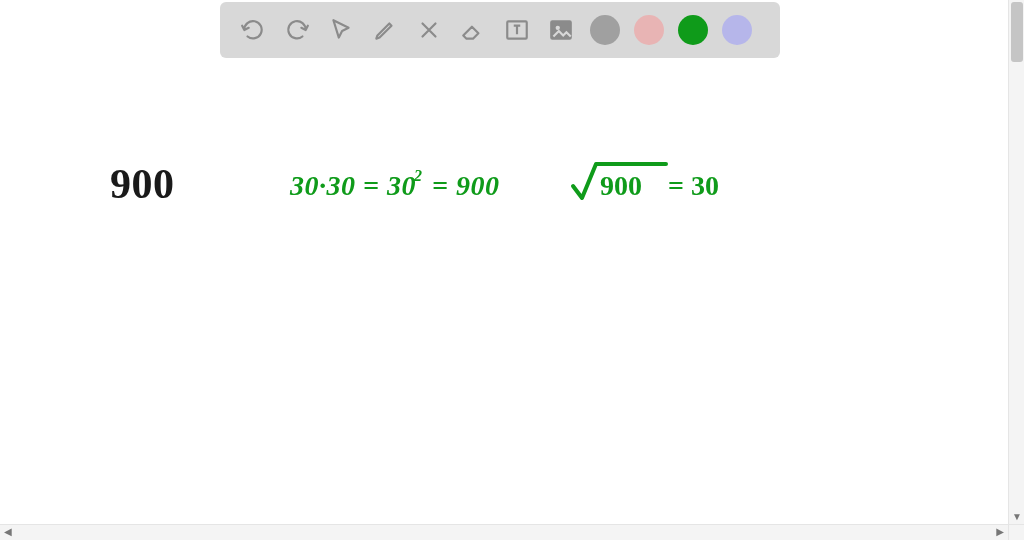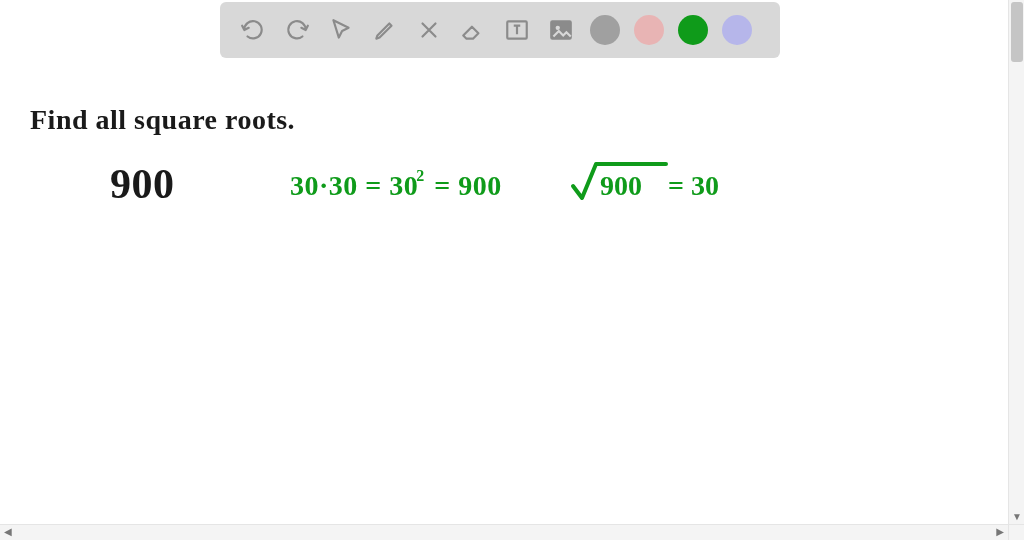--- a/index.html
+++ b/index.html
@@ -34,21 +34,21 @@
   .vscroll .thumb { position:absolute; top:2px; left:2px; width:12px; height:60px; background:#c5c5c5; border-radius:3px;}
   .vscroll .arrow-down { position:absolute; bottom:2px; left:3px; font-size:10px; color:#777;}
   .hscroll { position:absolute; left:0; bottom:0; height:16px; width:1008px; background:#f4f4f4; border-top:1px solid #e5e5e5;}
   .hscroll .arrow-left  { position:absolute; left:4px;  top:1px; font-size:10px; color:#777;}
   .hscroll .arrow-right { position:absolute; right:4px; top:1px; font-size:10px; color:#777;}
   .corner { position:absolute; right:0; bottom:0; width:16px; height:16px; background:#f4f4f4; border-left:1px solid #e5e5e5; border-top:1px solid #e5e5e5;}
 
   
   .hw { position:absolute; font-family: "Comic Sans MS", "Segoe Script", cursive; font-weight: 600; letter-spacing: .5px; }
   .black { color:#1a1a1a; }
-  .green { color:#0f9b1a; }
+  .green { color:#0f9b1a;font-style:italic; }
 
   .prompt { top: 104px; left: 30px; font-size: 28px; }
   .n900   { top: 160px; left: 110px; font-size: 42px; }
 
   .eq1    { top: 170px; left: 290px; font-size: 28px; }
   .eq1 .sup { font-size: 16px; position: relative; top: -14px; left: -2px; }
 
   .eq2wrap { position:absolute; top: 158px; left: 570px; }
   .radical { color:#0f9b1a; }
   .radicand { font-family: "Comic Sans MS","Segoe Script",cursive; font-weight:600; font-size:28px; color:#0f9b1a; position:absolute; top:12px; left:30px; }
@@ -102,21 +102,20 @@
           <circle cx="9" cy="10" r="2" fill="#d8d8d8" stroke="none"></circle>
           <path d="M5 18l5-5 4 4 3-3 4 4" stroke="#d8d8d8" fill="none"></path>
         </svg>
     </div>
     <div class="color-circle c-gray"></div>
     <div class="color-circle c-pink"></div>
     <div class="color-circle c-green"></div>
     <div class="color-circle c-lilac"></div>
   </div>
 
-  <div class="hw black prompt">Find all square roots.</div>
   <div class="hw black n900">900</div>
 
   <div class="hw green eq1">
     <span>30·30 = 30</span><span class="sup">2</span><span> = 900</span>
   </div>
 
   <div class="eq2wrap">
     <svg class="radical" width="100" height="44" viewBox="0 0 100 44">
       <path d="M3 28 L12 40 L26 6 L96 6" fill="none" stroke="#0f9b1a" stroke-width="4" stroke-linecap="round" stroke-linejoin="round"></path>
     </svg>

